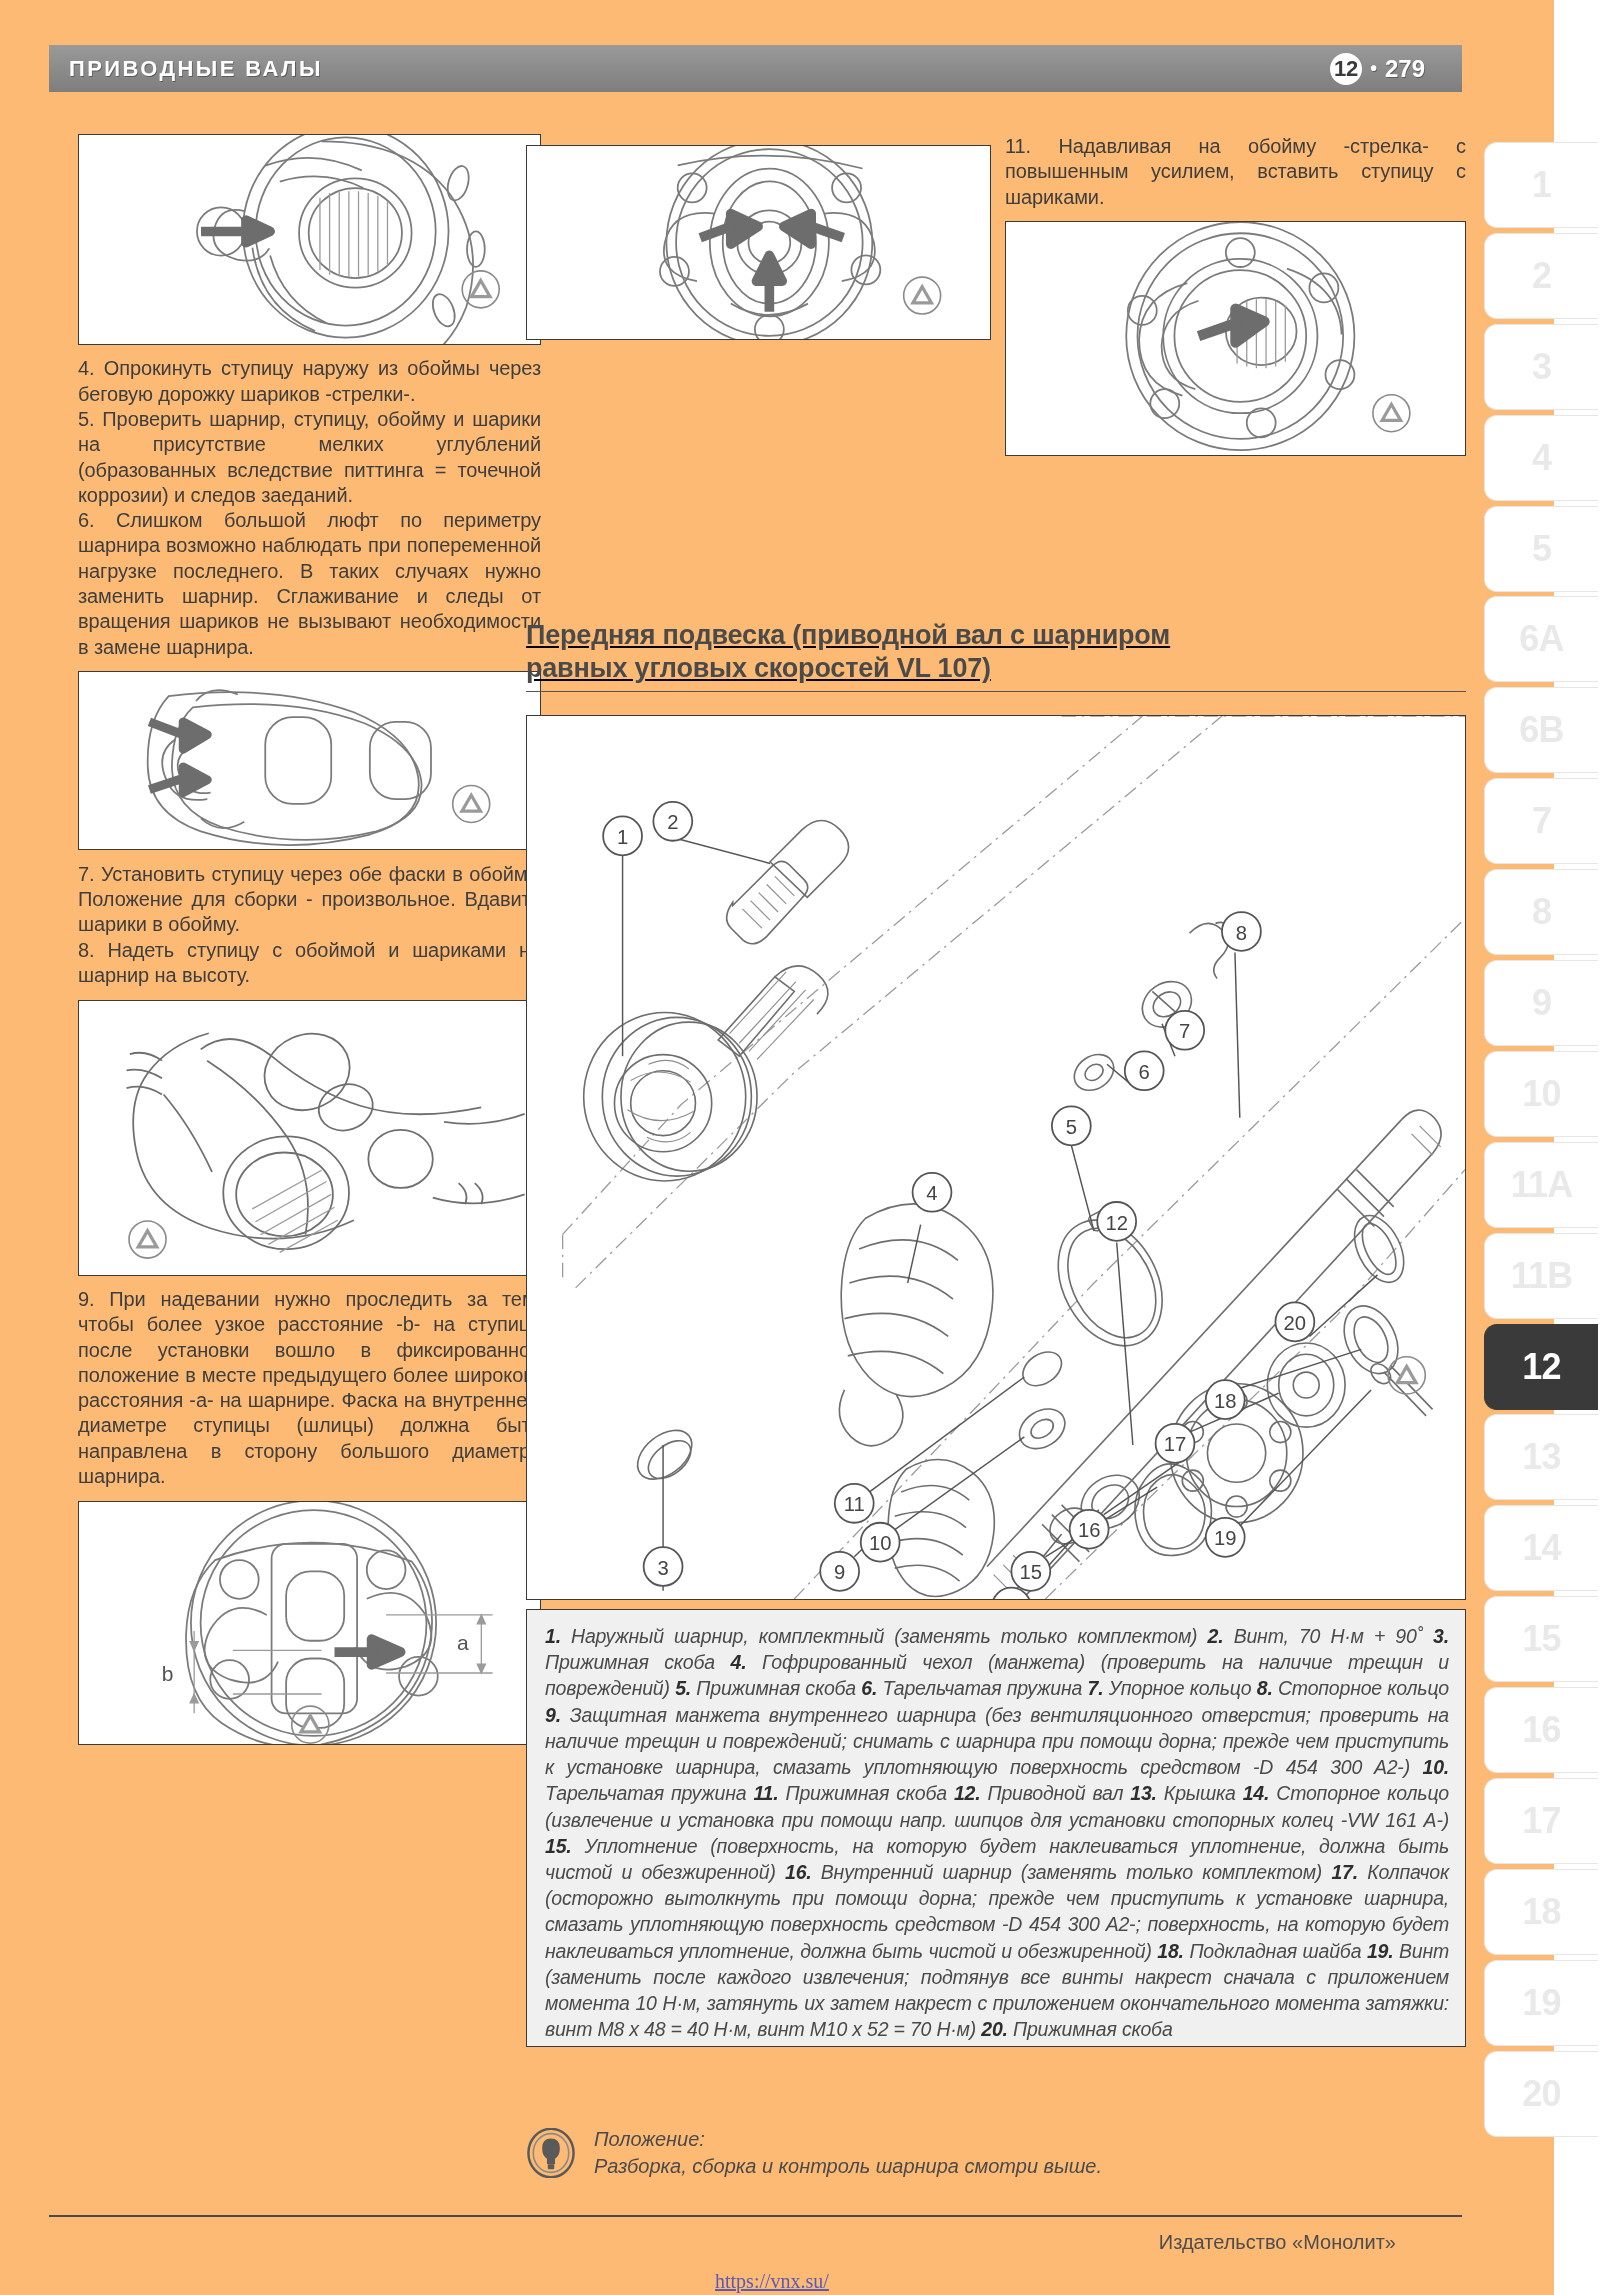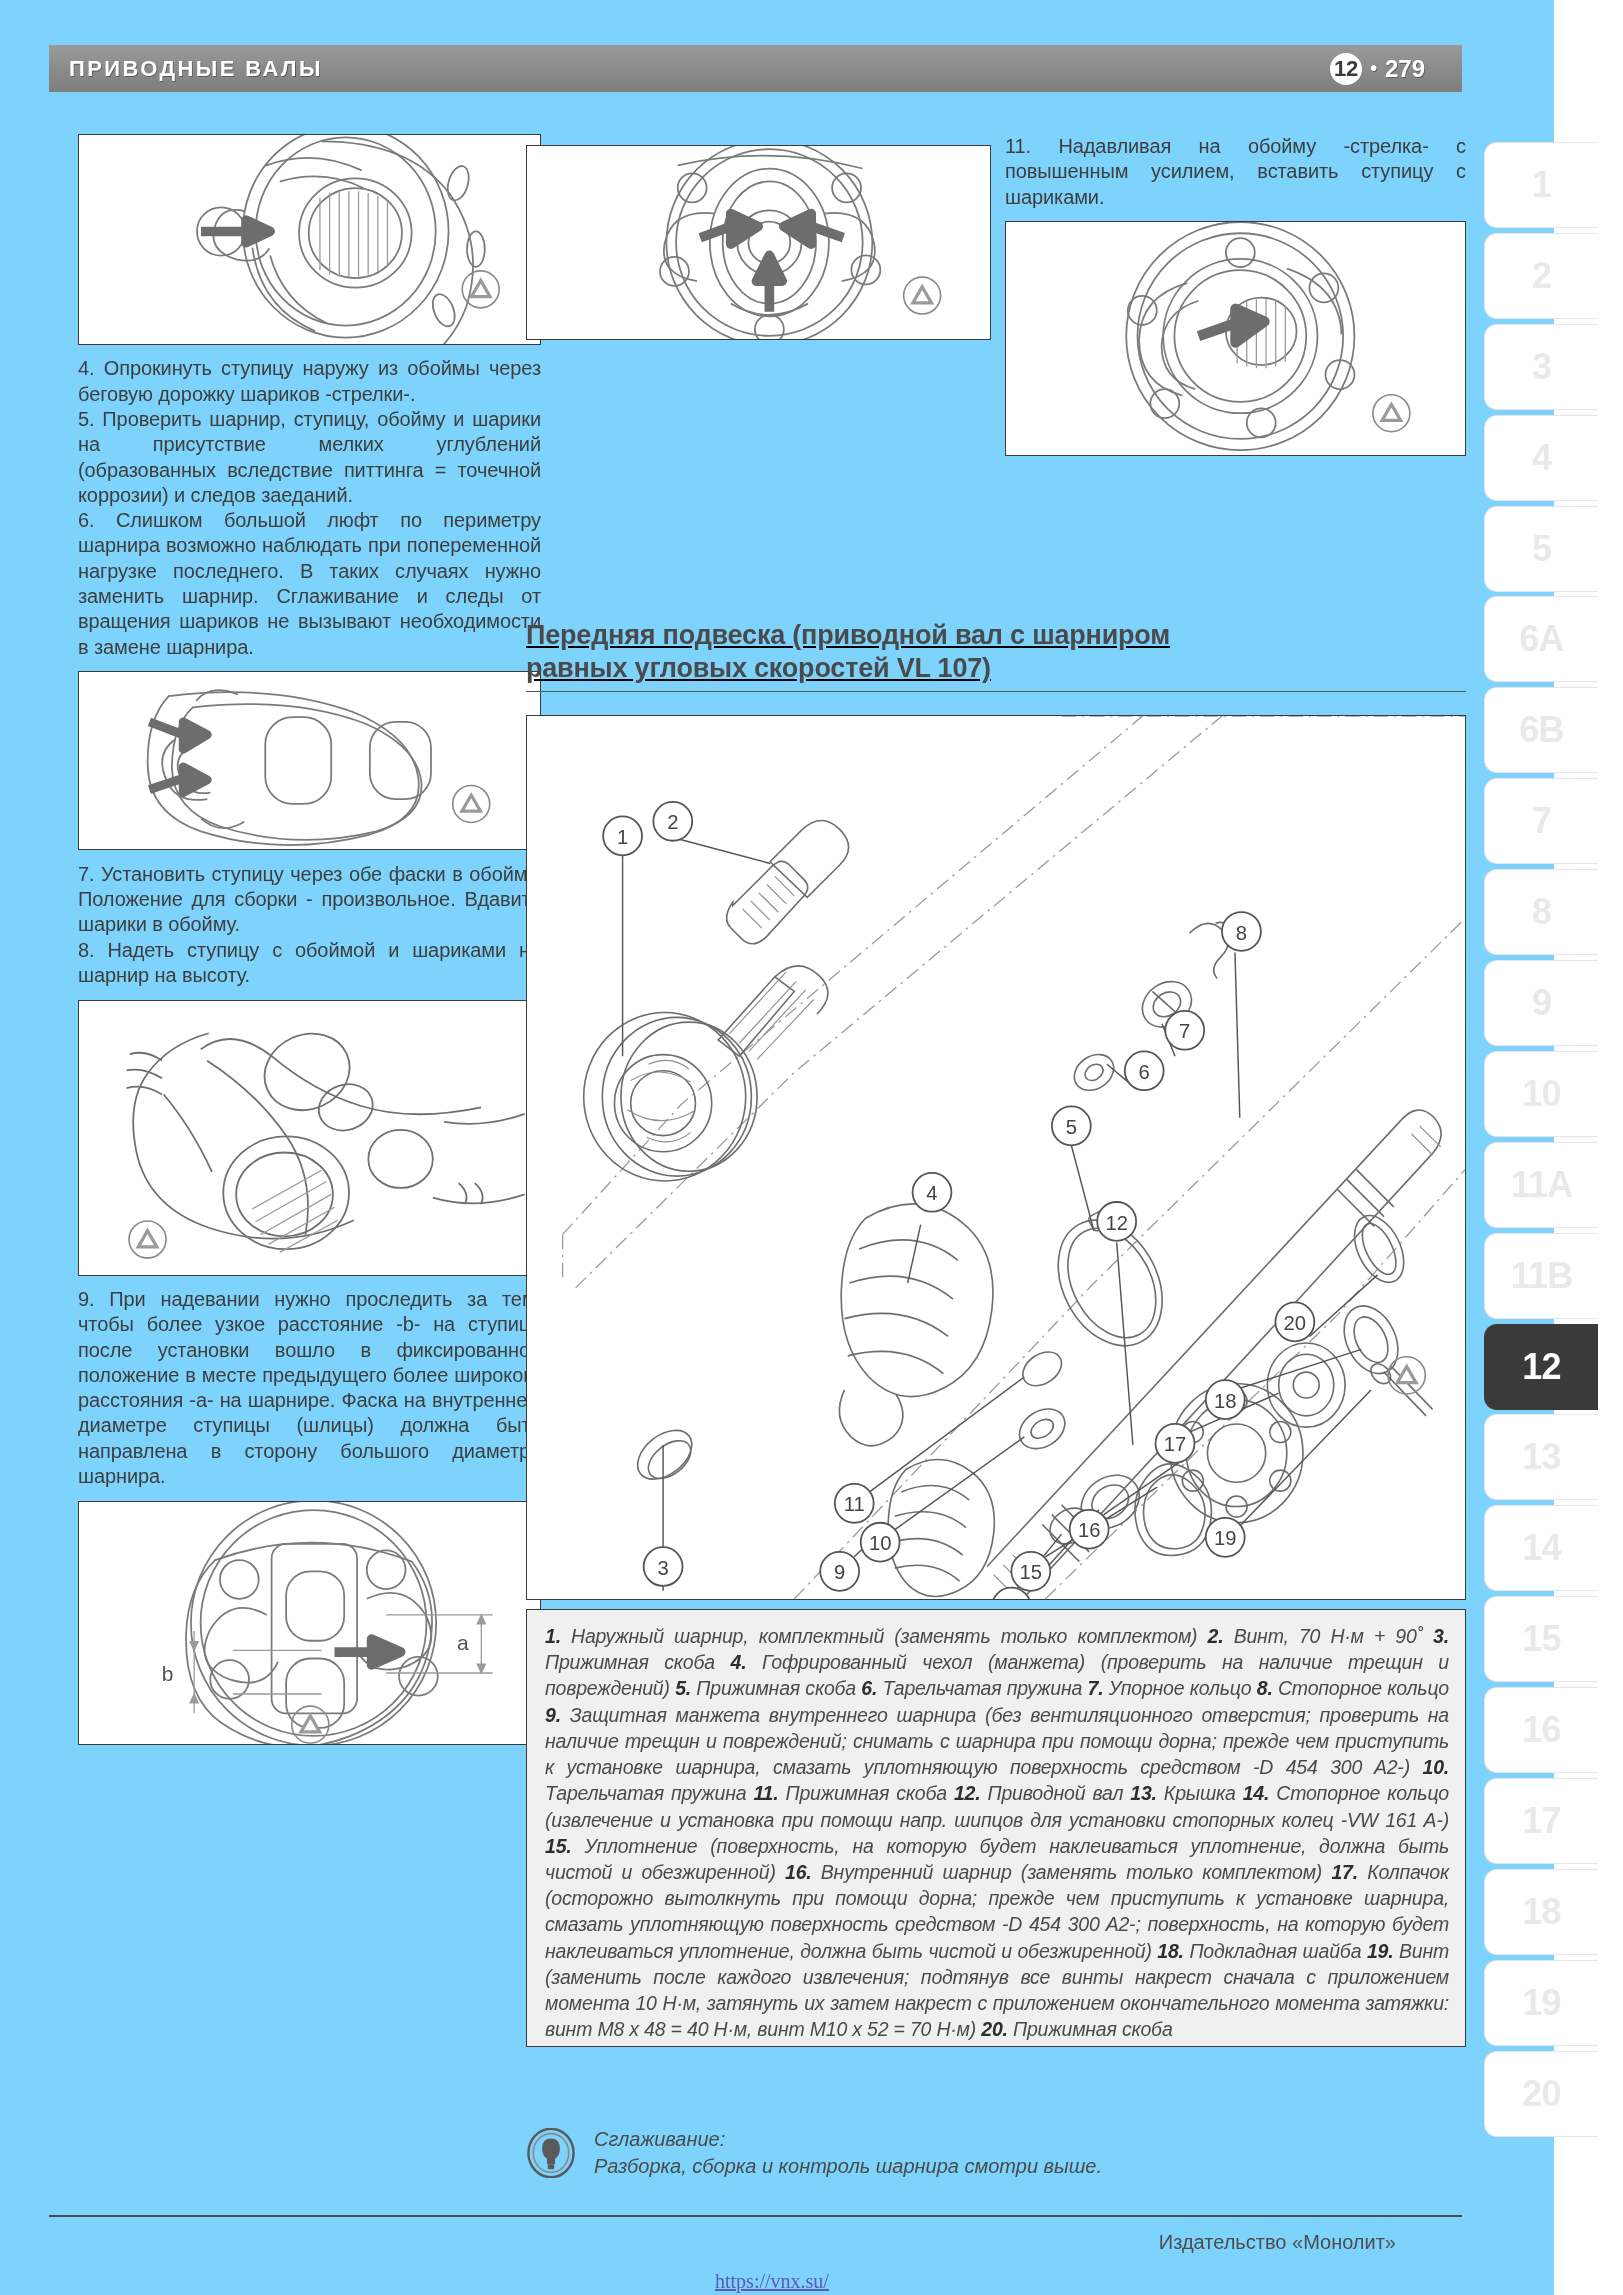--- a/index.html
+++ b/index.html
@@ -5,21 +5,21 @@
   * { box-sizing: border-box; margin: 0; padding: 0; }
   html, body {
     width: 1624px; height: 2295px;
     background: #ffffff;
     font-family: "Liberation Sans", sans-serif;
     overflow: hidden;
   }
   .page {
     position: relative;
     width: 1554px; height: 2295px;
-    background: #7dd3fc;
+    background: #fdba74;
   }
 
   
   .header-bar {
     position: absolute;
     left: 49px; top: 45px;
     width: 1413px; height: 47px;
     background: linear-gradient(180deg,#9a9a9a 0%, #8d8d8d 45%, #7e7e7e 100%);
     display: flex; align-items: center; justify-content: space-between;
   }
@@ -687,21 +687,21 @@
   <div class="note">
     <div class="note-icon">
       <svg width="50" height="50" viewBox="0 0 62 62" xmlns="http://www.w3.org/2000/svg">
         <ellipse cx="31" cy="31" rx="28" ry="30" fill="none" stroke="#5a5a5a" stroke-width="3"></ellipse>
         <ellipse cx="31" cy="31" rx="22" ry="24" fill="none" stroke="#8a8a8a" stroke-width="2"></ellipse>
         <path d="M31 13 q11 0 11 12 q0 9 -6 13 l0 7 l-10 0 l0 -7 q-6 -4 -6 -13 q0 -12 11 -12 Z" fill="#5a5a5a"></path>
         <rect x="27" y="45" width="8" height="6" rx="1.5" fill="#5a5a5a"></rect>
       </svg>
     </div>
     <div class="note-text">
-      <p>Сглаживание:</p>
+      <p>Положение:</p>
       <p>Разборка, сборка и контроль шарнира смотри выше.</p>
     </div>
   </div>
 
   <div class="tabs">
     <div class="tab">1</div>
     <div class="tab">2</div>
     <div class="tab">3</div>
     <div class="tab">4</div>
     <div class="tab">5</div>

